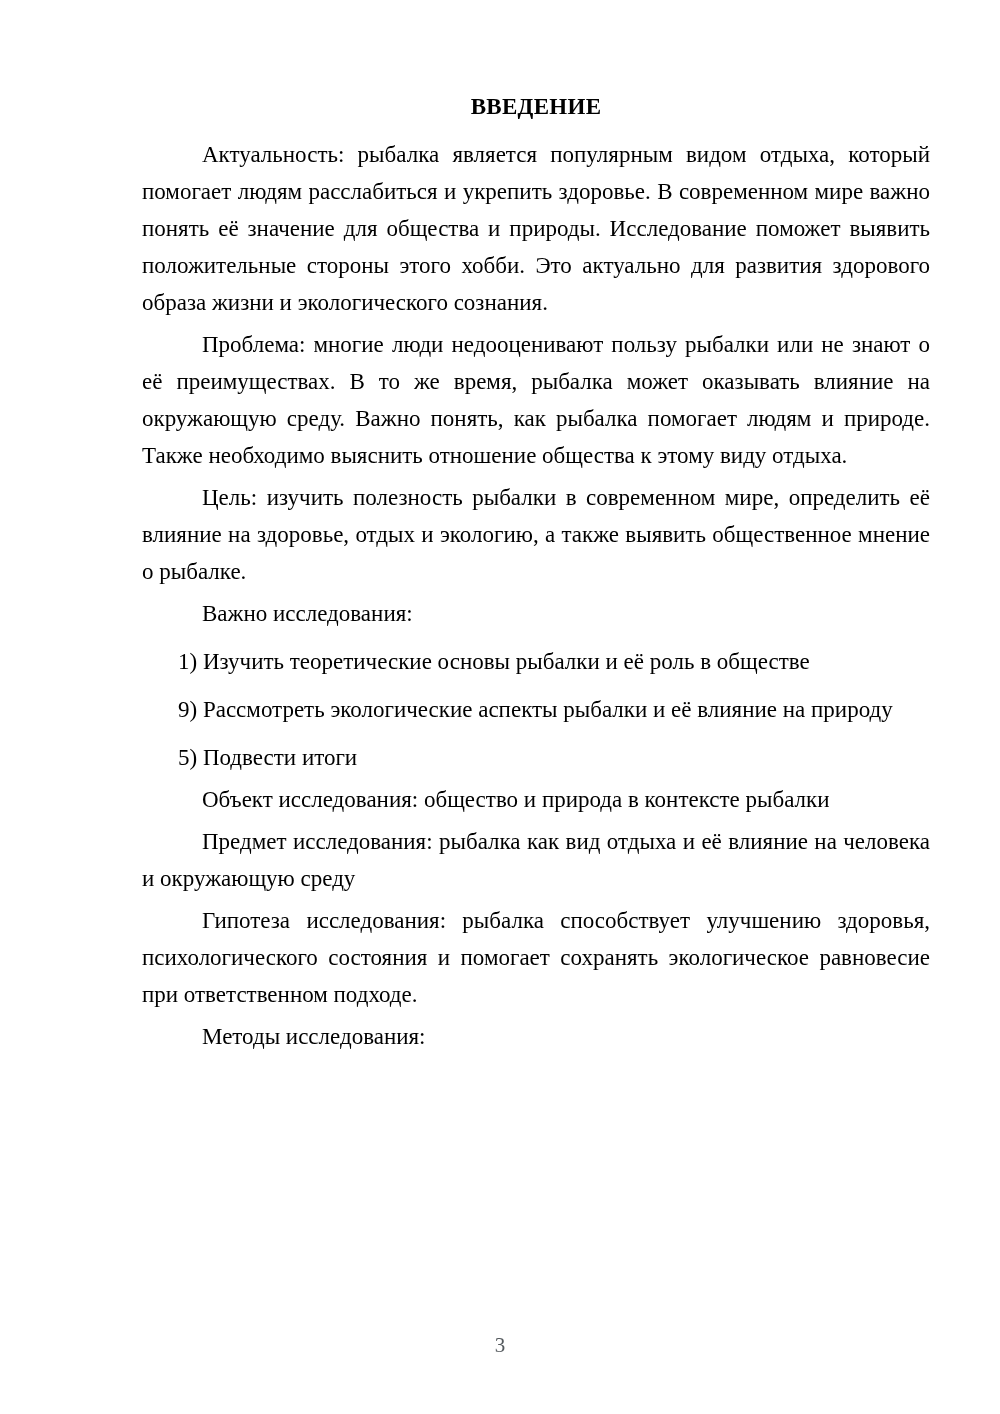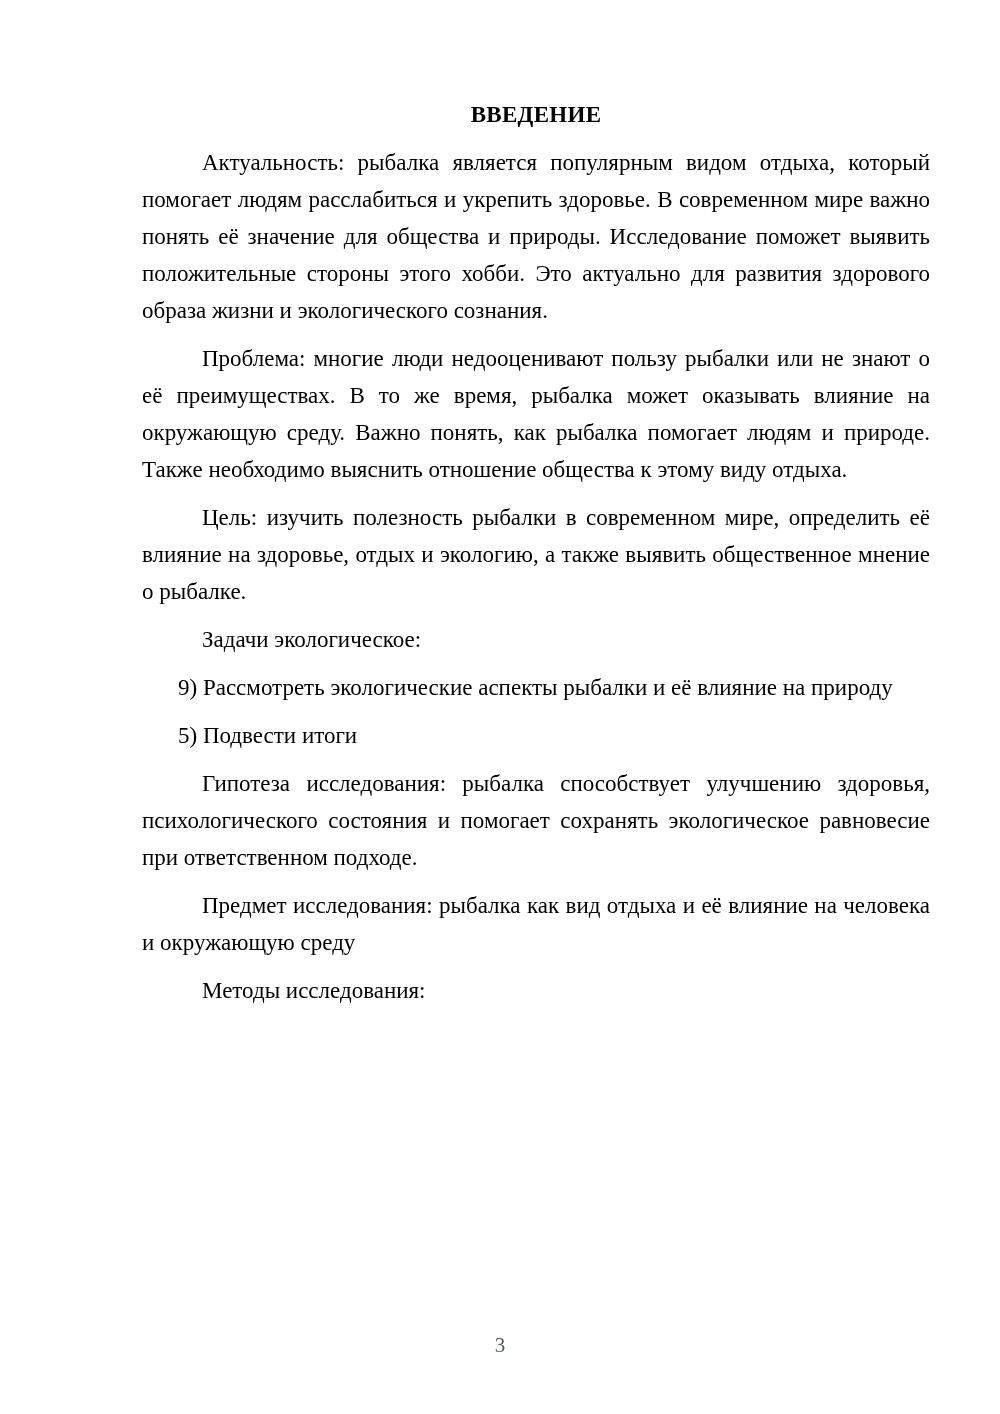--- a/index.html
+++ b/index.html
@@ -21,21 +21,21 @@
     left: 0;
     top: 0;
     width: 1000px;
     height: 1414px;
     background: #ffffff;
   }
 
   .content {
     position: absolute;
     left: 142px;
-    top: 96px;
+    top: 88px;
     width: 788px;
     font-family: Liberation Serif, serif;
   }
 
   .doc-title {
     font-size: 23px;
     font-weight: bold;
     text-align: center;
     line-height: 37px;
     margin: 0 0 0 0;
@@ -51,21 +51,21 @@
     font-size: 23px;
     line-height: 37px;
     margin: 0;
     text-align: justify;
     text-justify: inter-word;
     text-indent: 60px;
     hyphens: none;
   }
 
   p.para.gap {
-    margin-top: 11px;
+    margin-top: 5px;
   }
 
   p.listitem {
     font-size: 23px;
     line-height: 37px;
     margin: 0;
     margin-top: 11px;
     text-align: justify;
     text-justify: inter-word;
     text-indent: 36px;
@@ -97,33 +97,35 @@
     <h1 class="doc-title">ВВЕДЕНИЕ</h1>
 
     <div class="after-title"></div>
 
     <p class="para">Актуальность: рыбалка является популярным видом отдыха, который помогает людям расслабиться и укрепить здоровье. В современном мире важно понять её значение для общества и природы. Исследование поможет выявить положительные стороны этого хобби. Это актуально для развития здорового образа жизни и экологического сознания.</p>
 
     <p class="para gap">Проблема: многие люди недооценивают пользу рыбалки или не знают о её преимуществах. В то же время, рыбалка может оказывать влияние на окружающую среду. Важно понять, как рыбалка помогает людям и природе. Также необходимо выяснить отношение общества к этому виду отдыха.</p>
 
     <p class="para gap">Цель: изучить полезность рыбалки в современном мире, определить её влияние на здоровье, отдых и экологию, а также выявить общественное мнение о рыбалке.</p>
 
-    <p class="para gap short">Задачи экологическое:</p>
+    <p class="para gap short">Важно исследования:</p>
 
+    <p class="listitem short">1) Изучить теоретические основы рыбалки и её роль в обществе</p>
 
 
     <p class="listitem">9) Рассмотреть экологические аспекты рыбалки и её влияние на природу</p>
 
 
     <p class="listitem short">5) Подвести итоги</p>
 
+    <p class="para gap short">Объект исследования: общество и природа в контексте рыбалки</p>
+
+    <p class="para gap">Предмет исследования: рыбалка как вид отдыха и её влияние на человека и окружающую среду</p>
 
     <p class="para gap">Гипотеза исследования: рыбалка способствует улучшению здоровья, психологического состояния и помогает сохранять экологическое равновесие при ответственном подходе.</p>
-
-    <p class="para gap">Предмет исследования: рыбалка как вид отдыха и её влияние на человека и окружающую среду</p>
 
     <p class="para gap short">Методы исследования:</p>
 
   </div>
 
   <div class="page-number">3</div>
 
 </div>
 
 </body></html>

